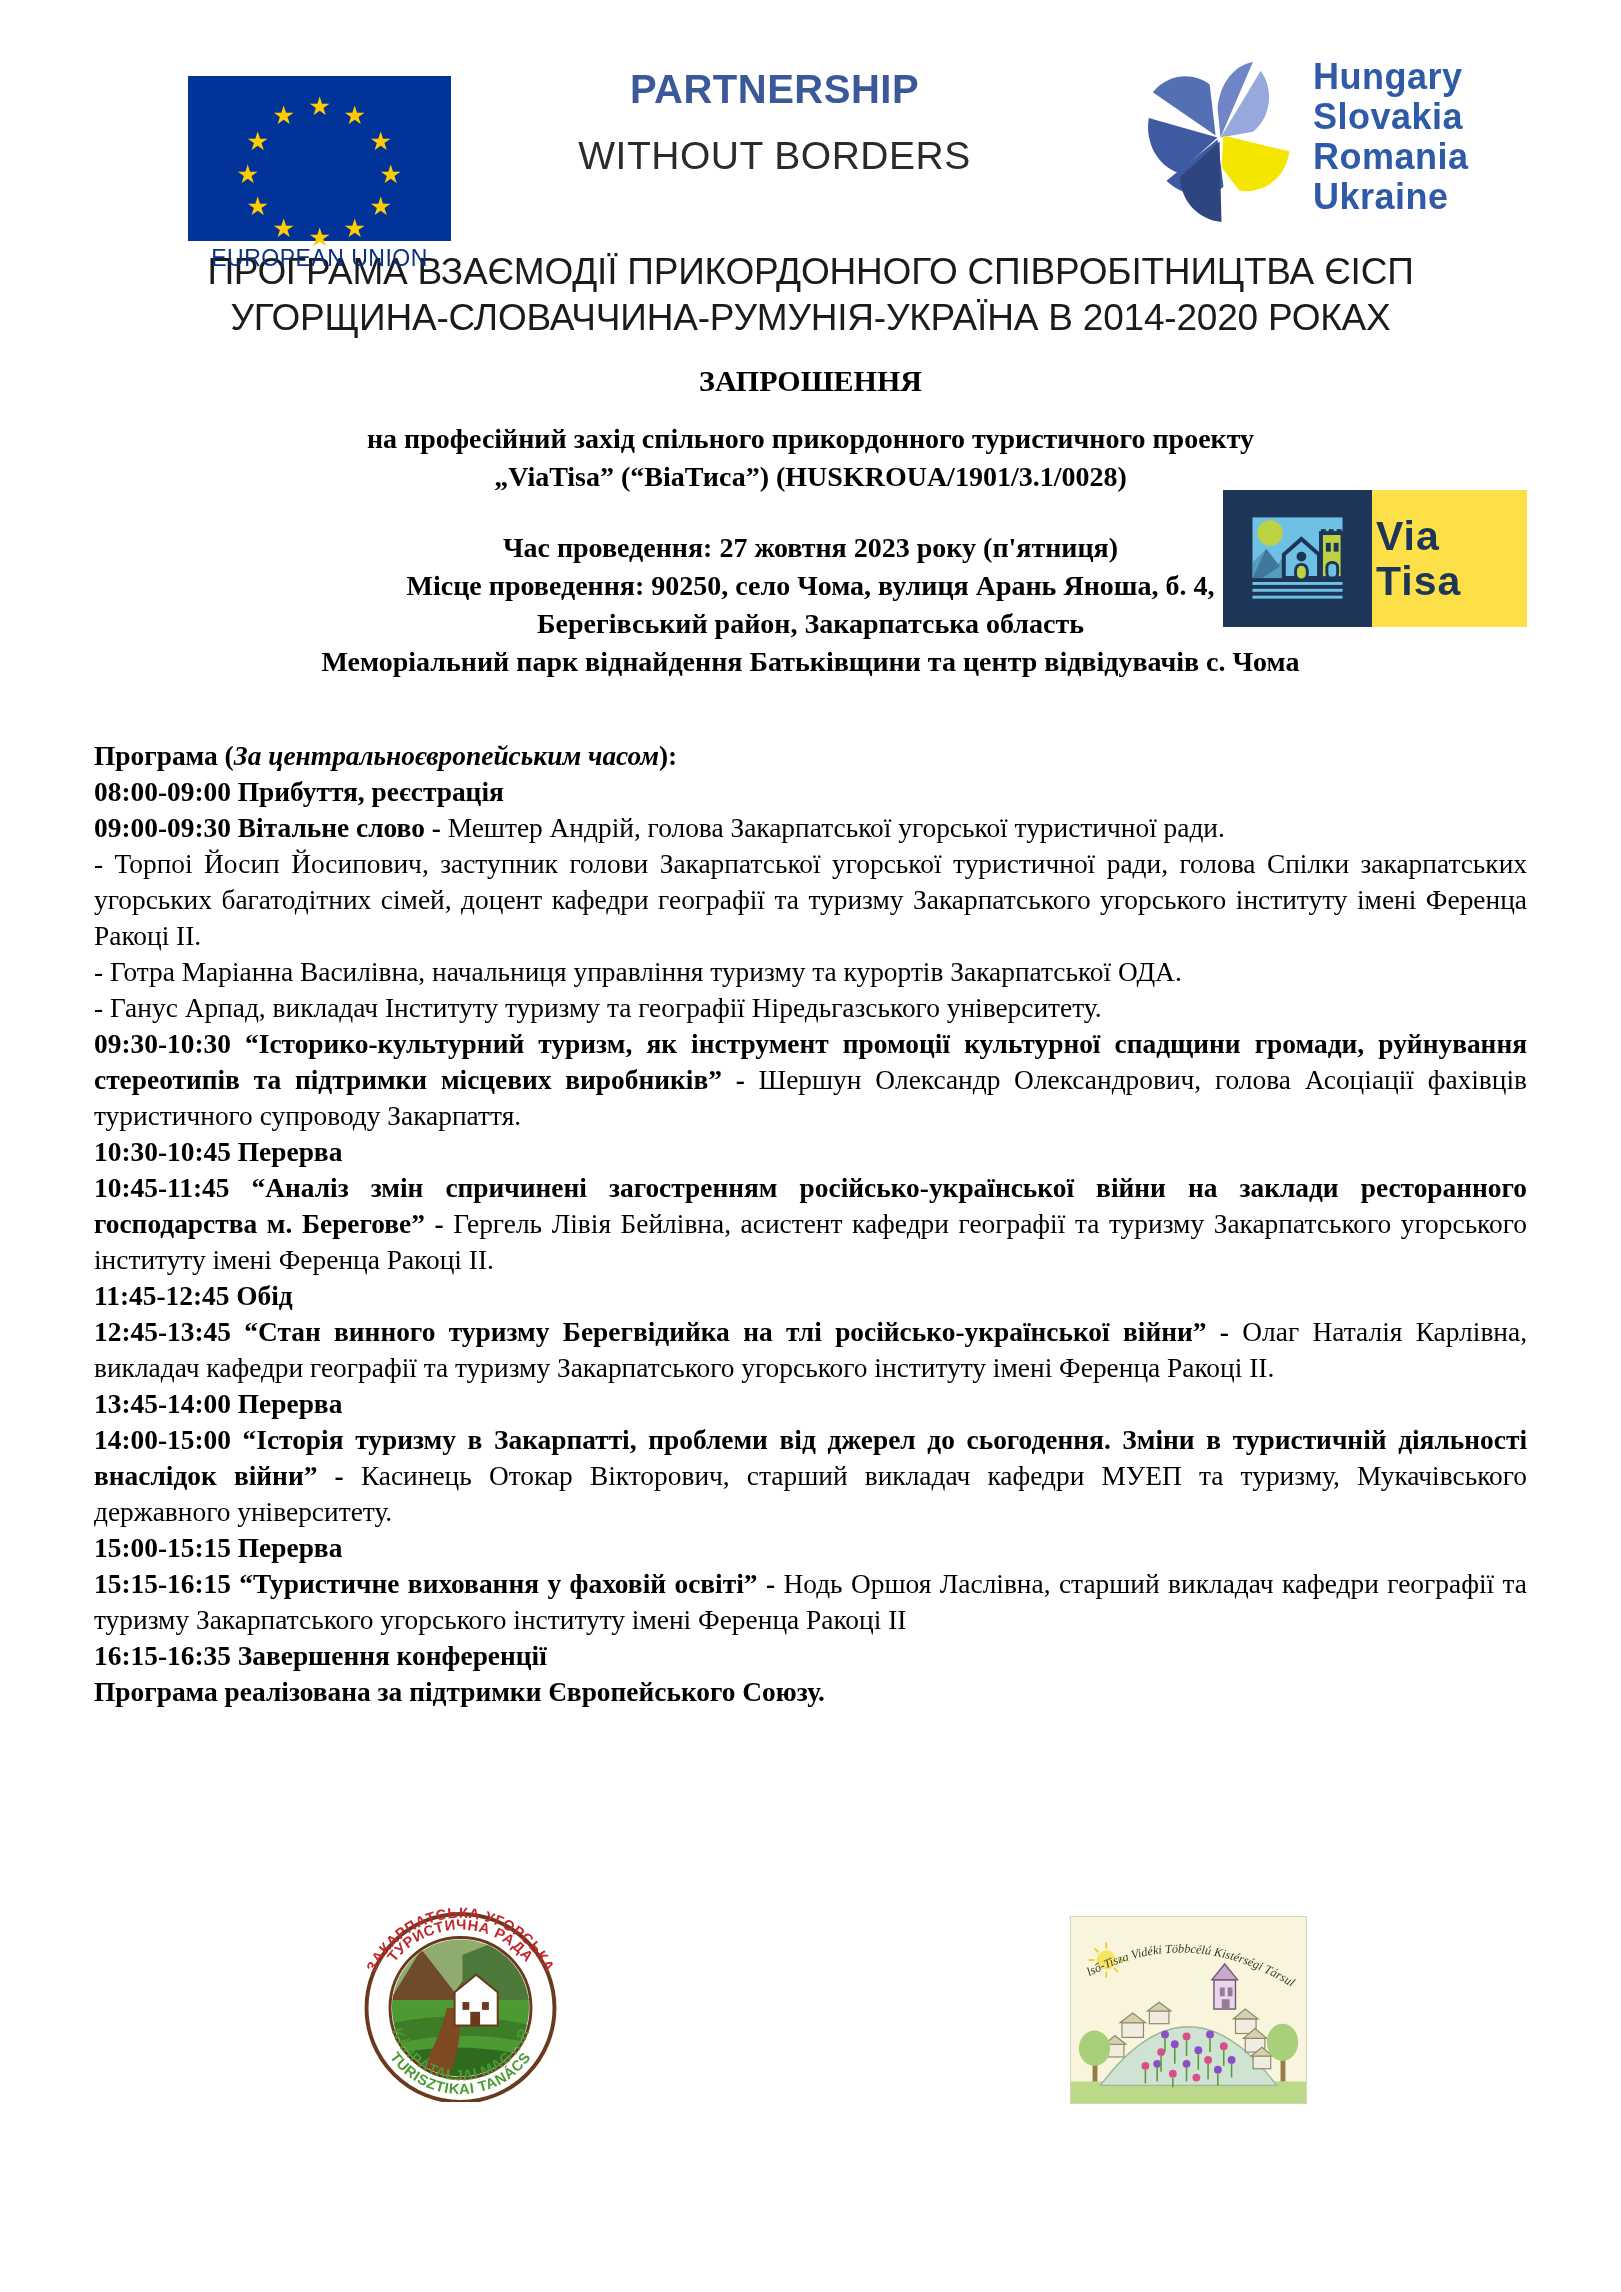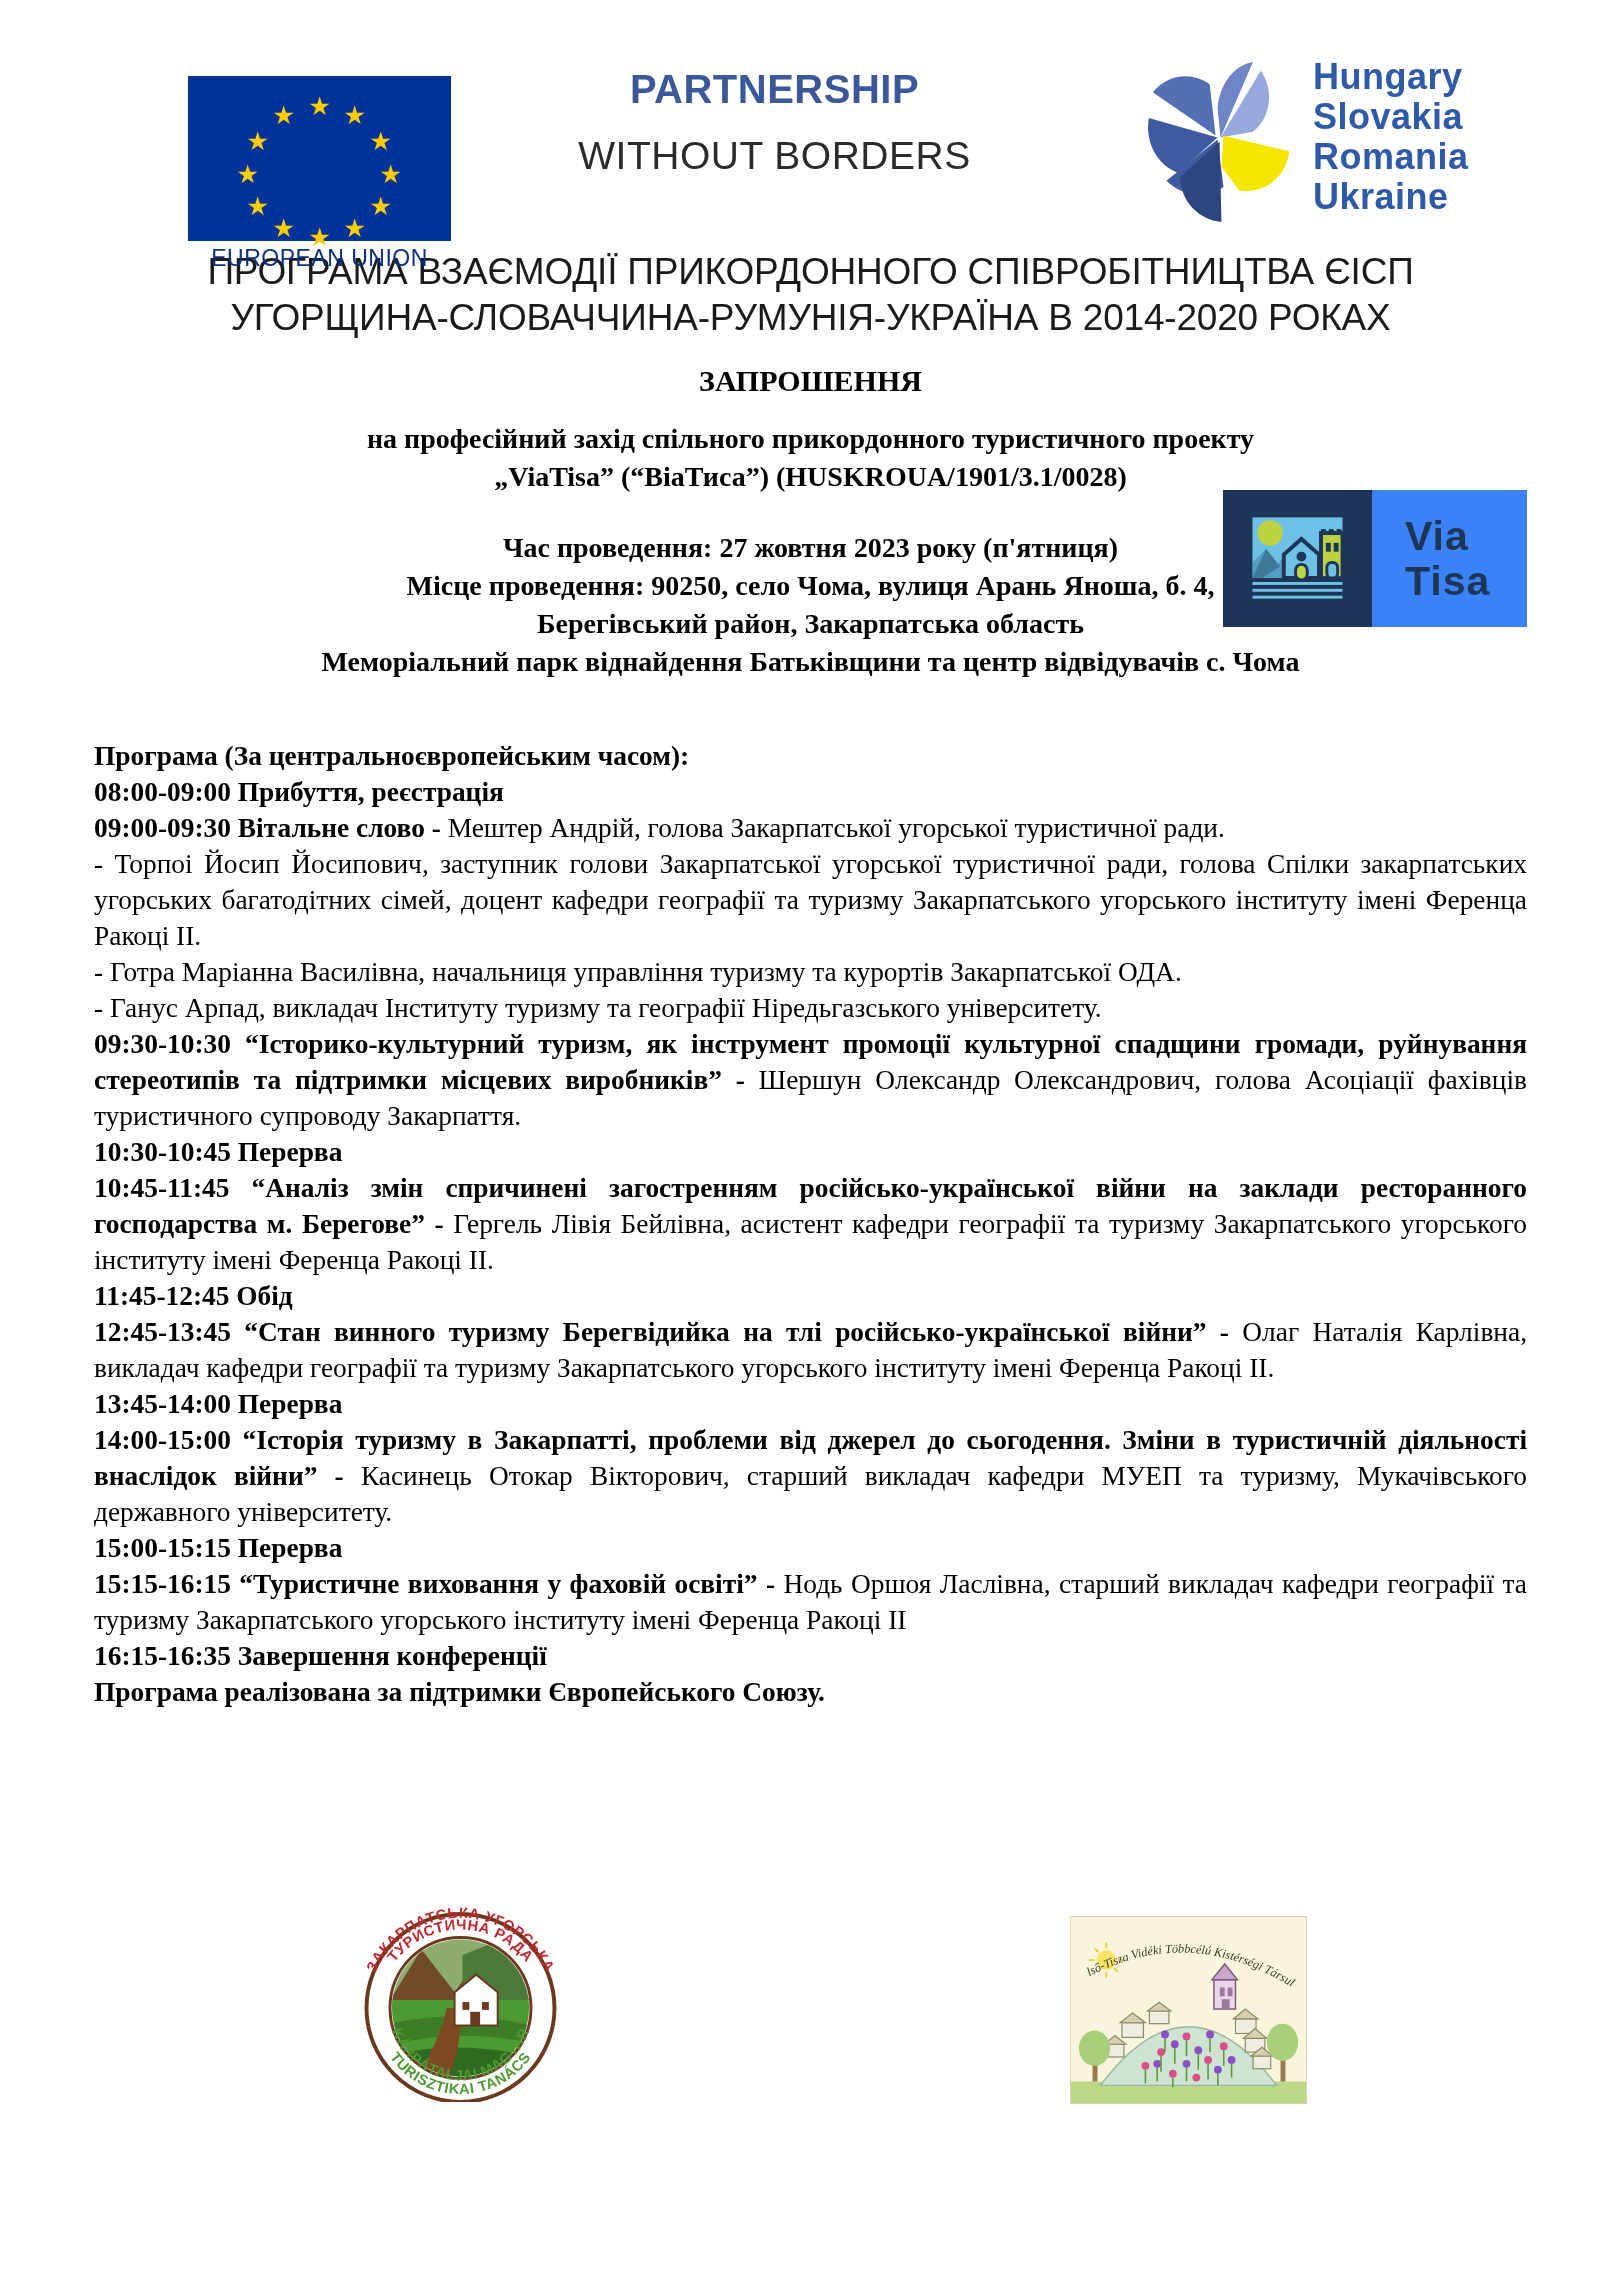--- a/index.html
+++ b/index.html
@@ -140,25 +140,25 @@
   }
   .vt-left {
     width: 149px;
     height: 137px;
     background: #1d3557;
     position: relative;
   }
   .vt-right {
     width: 155px;
     height: 137px;
-    background: #3b82f6;
+    background: #fde047;
     display: flex;
     flex-direction: column;
     justify-content: center;
-    padding-left: 33px;
+    padding-left: 4px;
     box-sizing: border-box;
   }
   .vt-word {
     font-family: "Liberation Sans", sans-serif;
     font-weight: bold;
     font-size: 41px;
     line-height: 45px;
     color: #1d3557;
     letter-spacing: 1px;
   }
@@ -176,21 +176,21 @@
   .program {
     margin: 57px 94px 0 94px;
     font-size: 27.4px;
     line-height: 36px;
     text-align: justify;
   }
   .program p {
     margin: 0;
   }
   .b { font-weight: bold; }
-  .i { }
+  .i { font-style: italic; }
 
   
   .footer-logos {
     position: absolute;
     left: 0;
     top: 1906px;
     width: 1621px;
     height: 225px;
   }
   .kmtt-logo {

